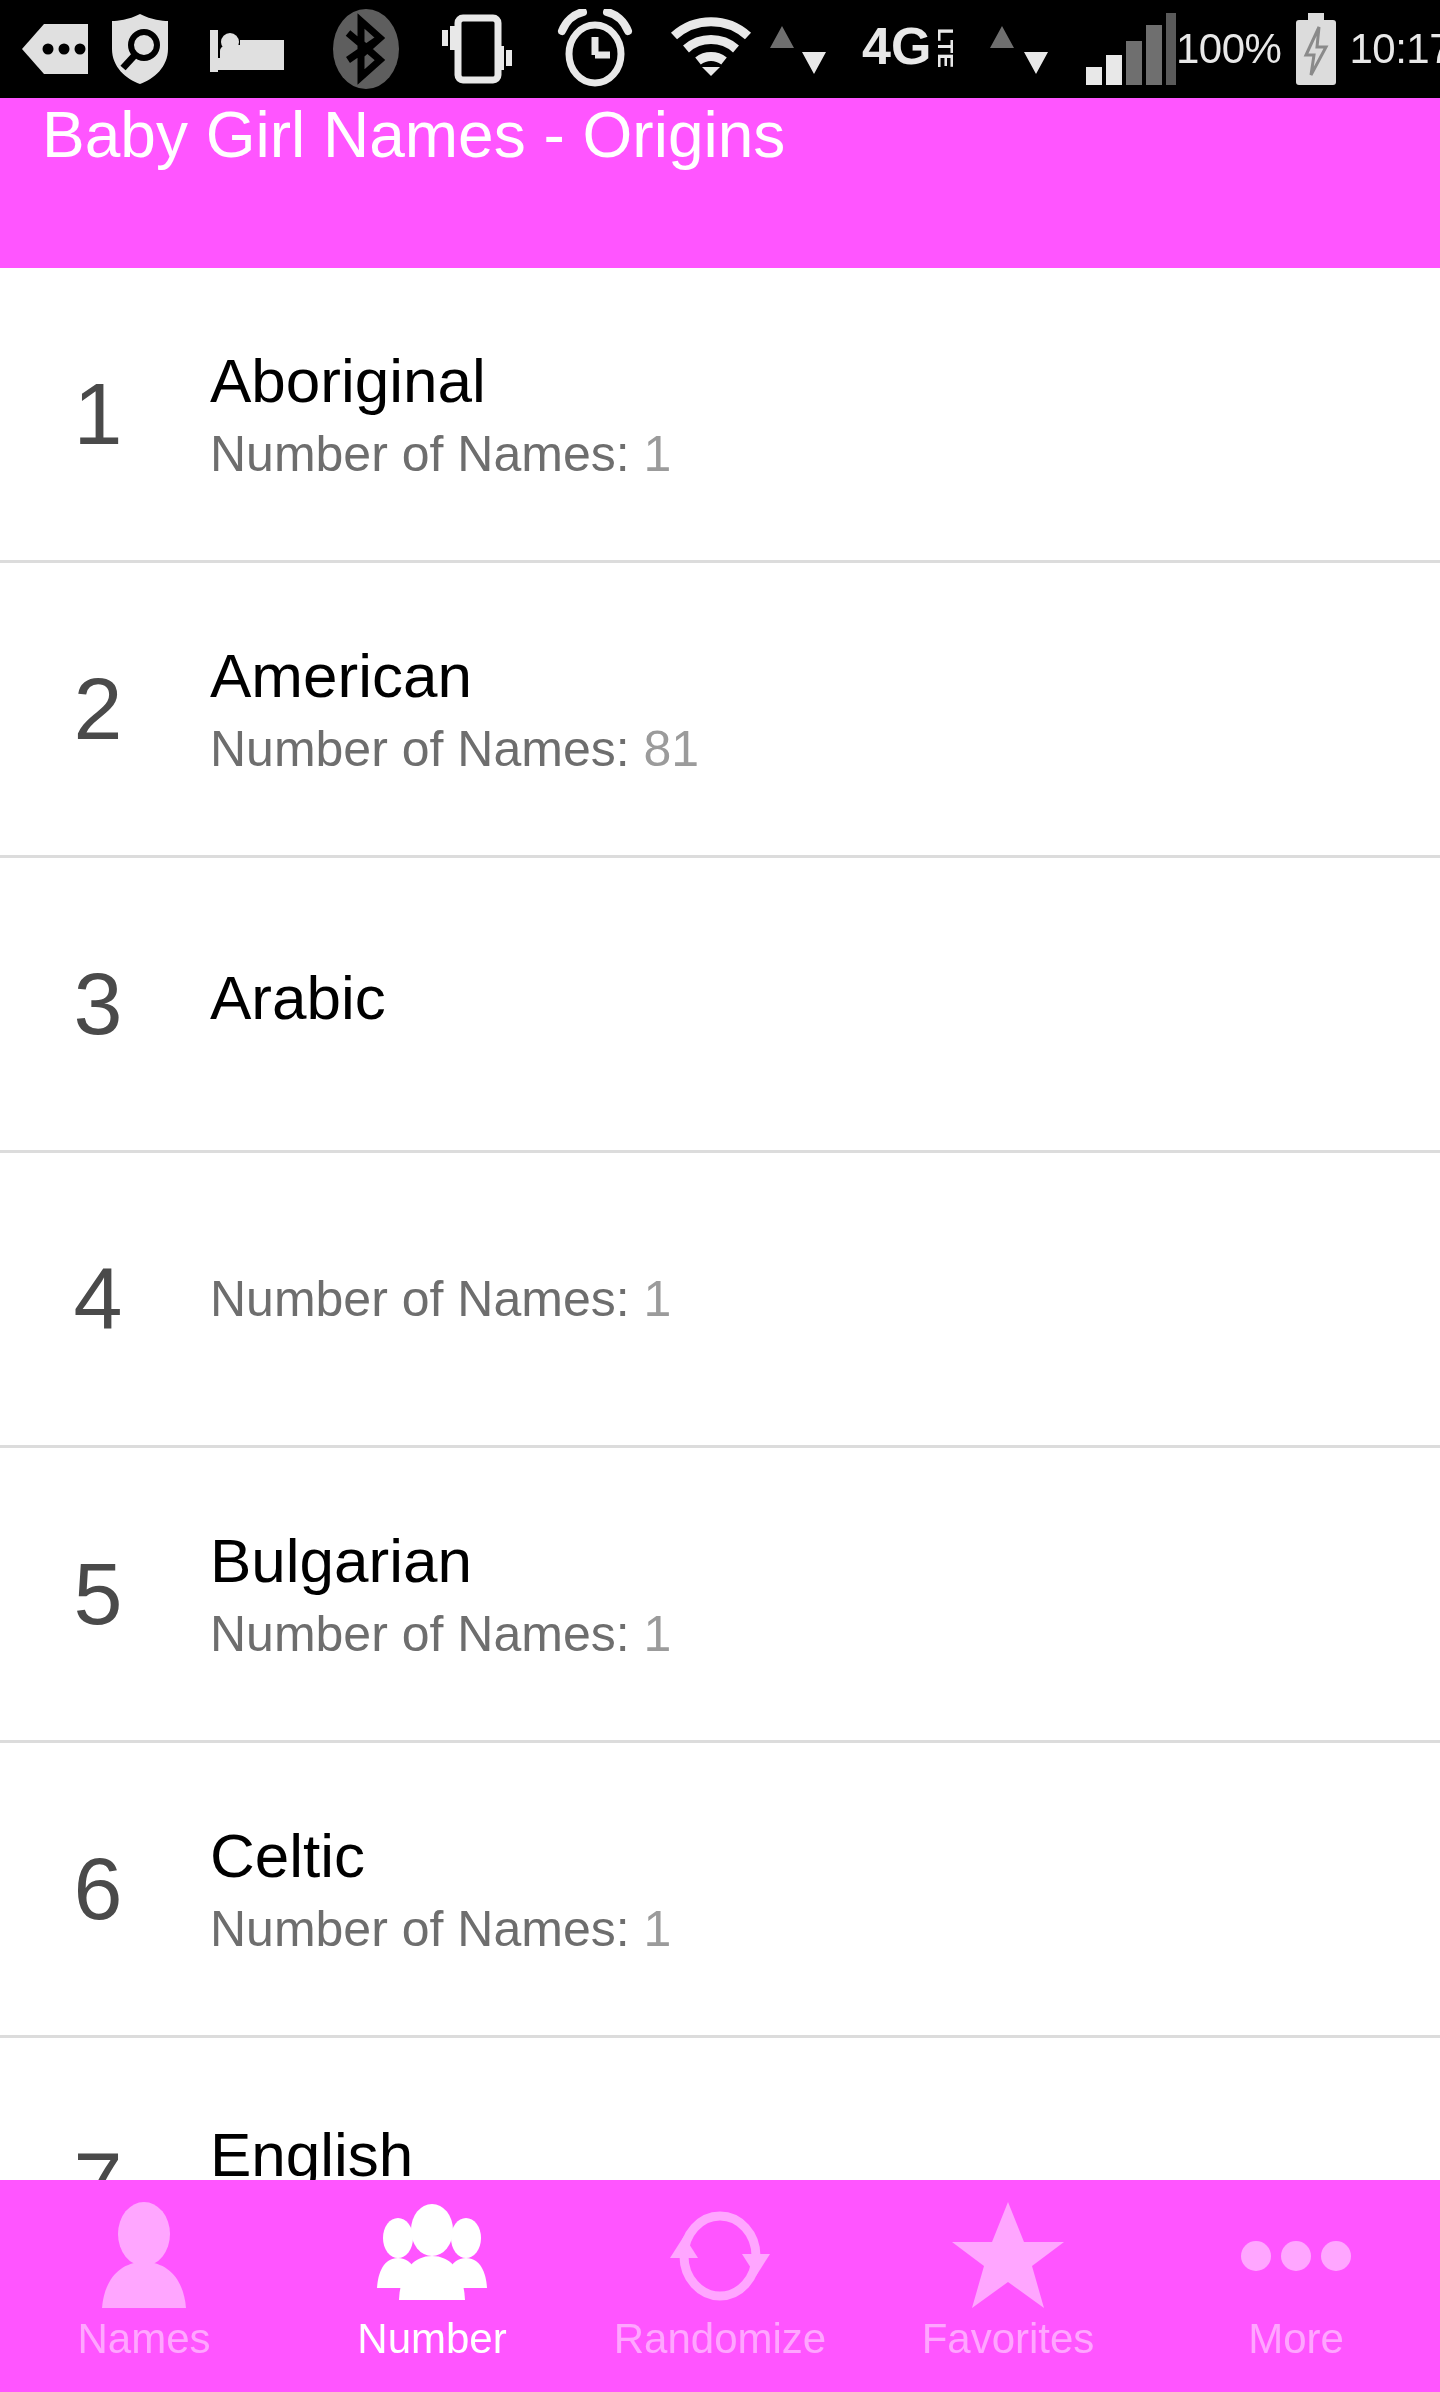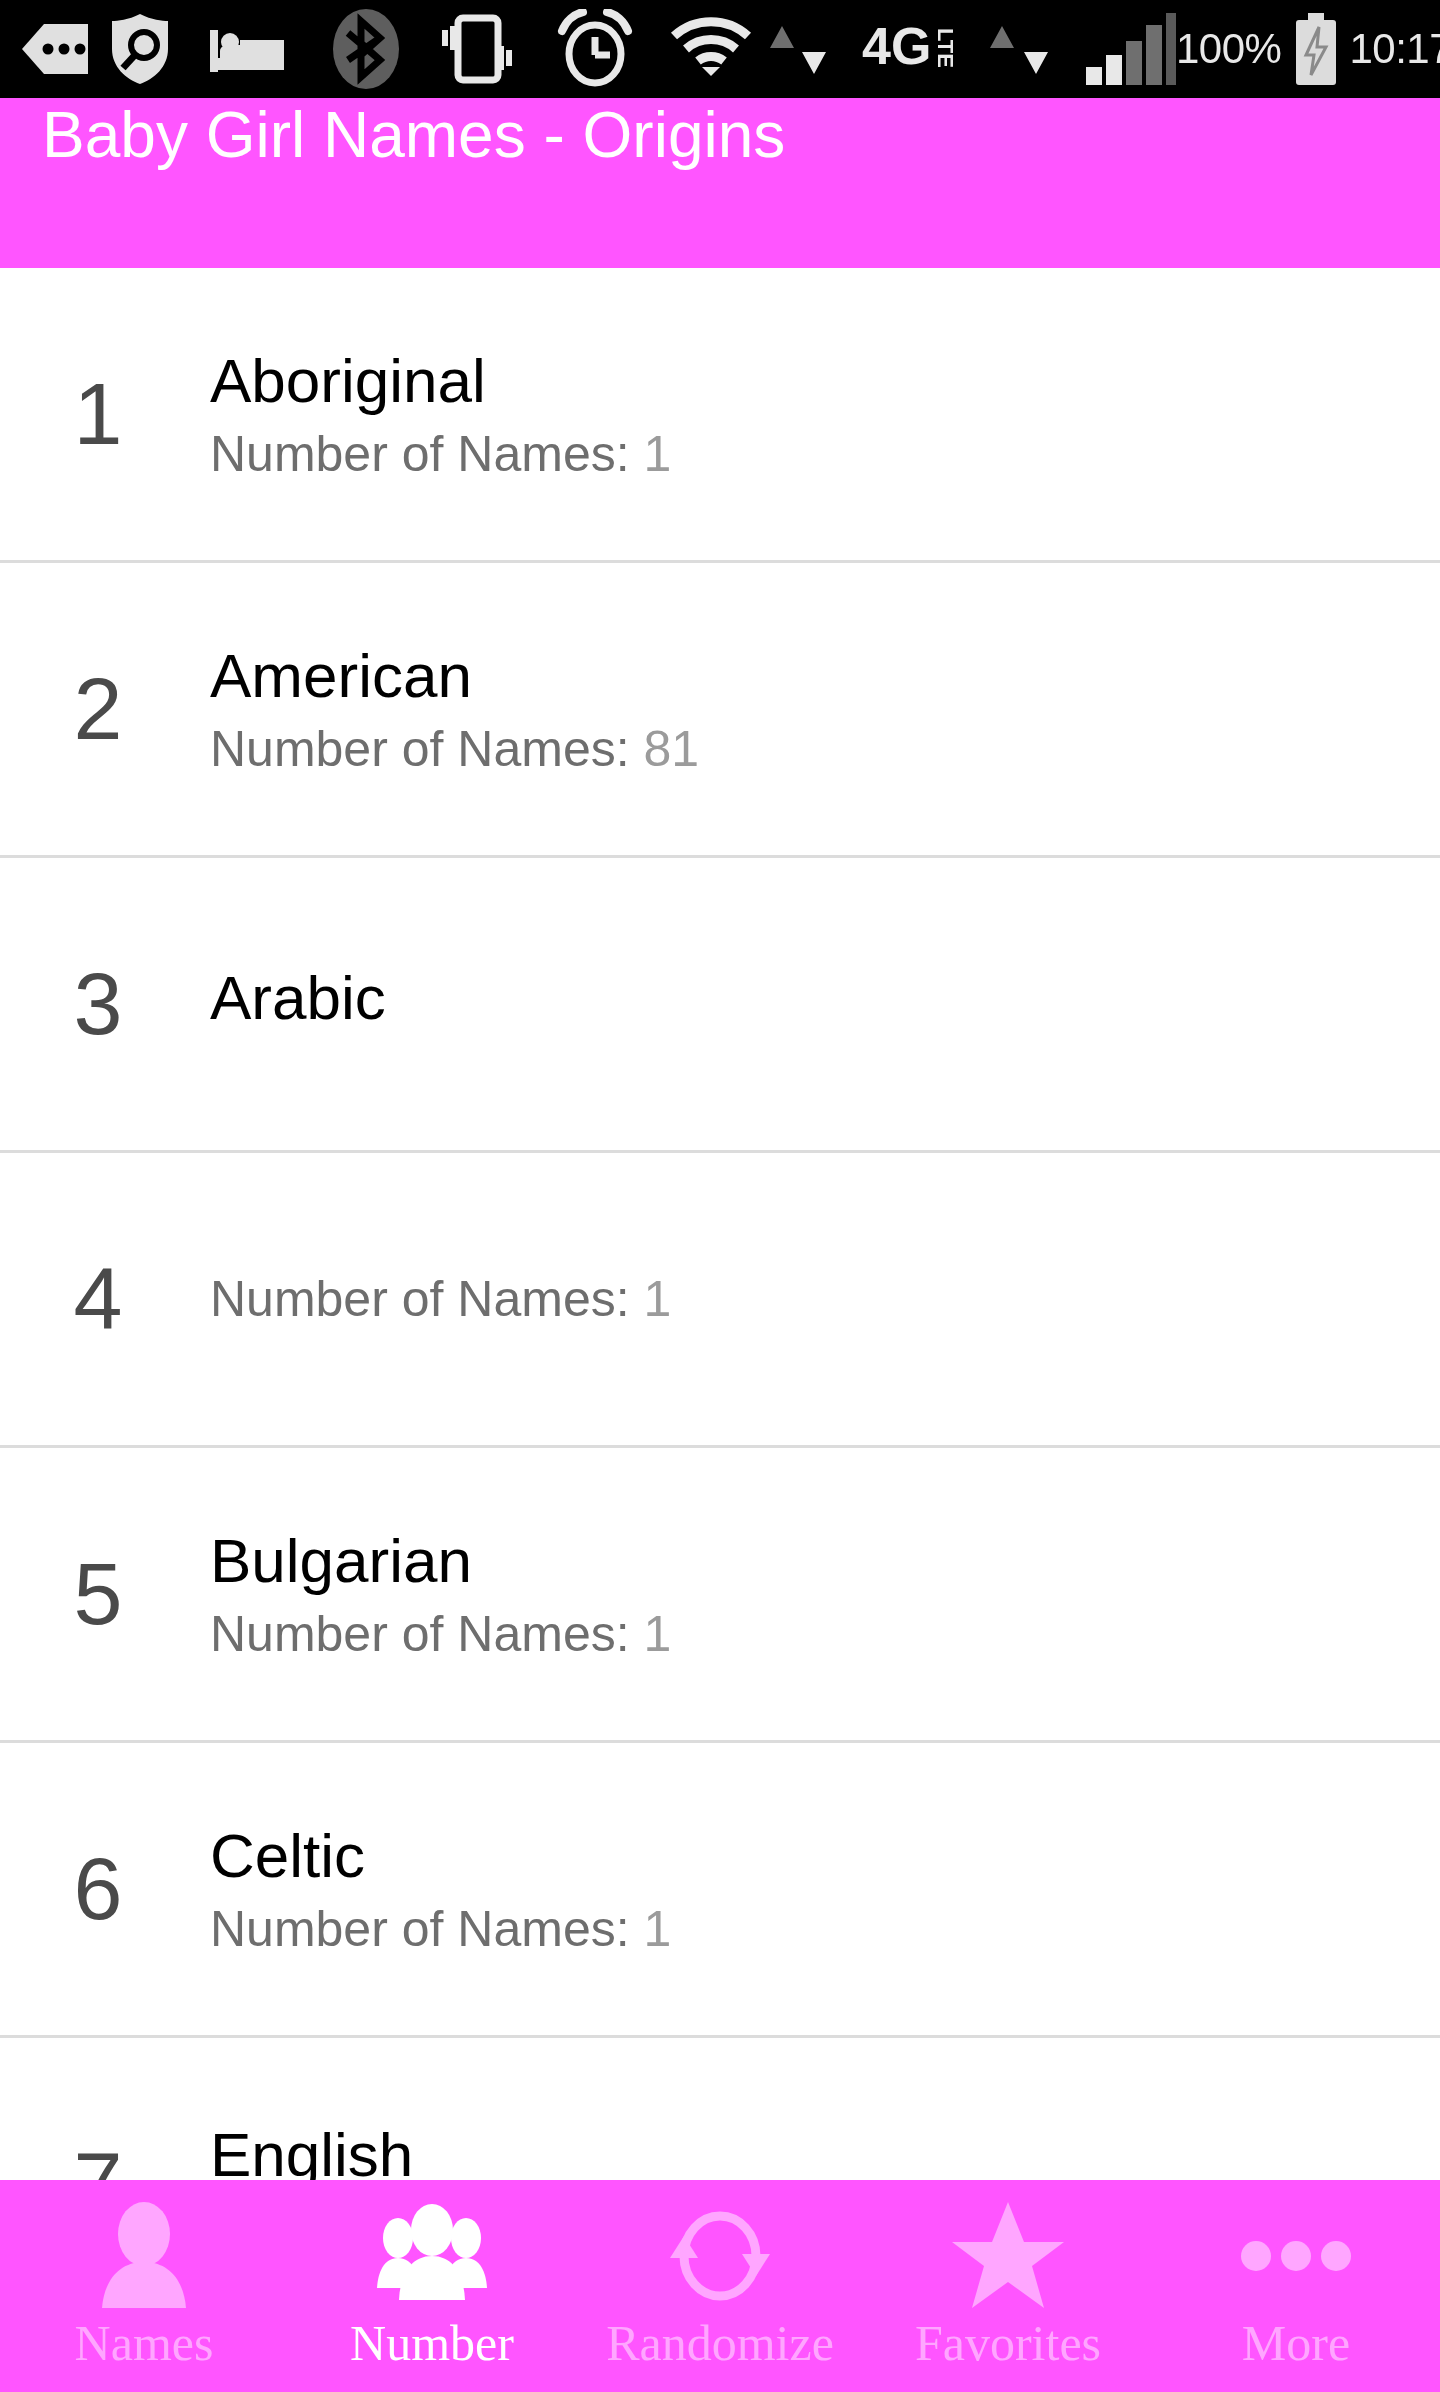--- a/index.html
+++ b/index.html
@@ -118,24 +118,24 @@
     align-items:center;
     justify-content:flex-start;
     padding-top:18px;
   }
   .tab-ico{
     height:116px;
     display:flex; align-items:center; justify-content:center;
   }
   .tab-ico svg{ display:block; }
   .tab-label{
-    font-size:50px;
+    font-size:42px;
     line-height:1;
     margin-top:4px;
-    font-family:Liberation Serif, serif;
+    font-family:Liberation Sans, sans-serif;
     white-space:nowrap;
   }
   .tab.inactive .tab-label{ color:#FFA6FF; }
   .tab.active .tab-label{ color:#ffffff; }
 </style>
 </head>
 <body>
 
 <div id="screen">
 

